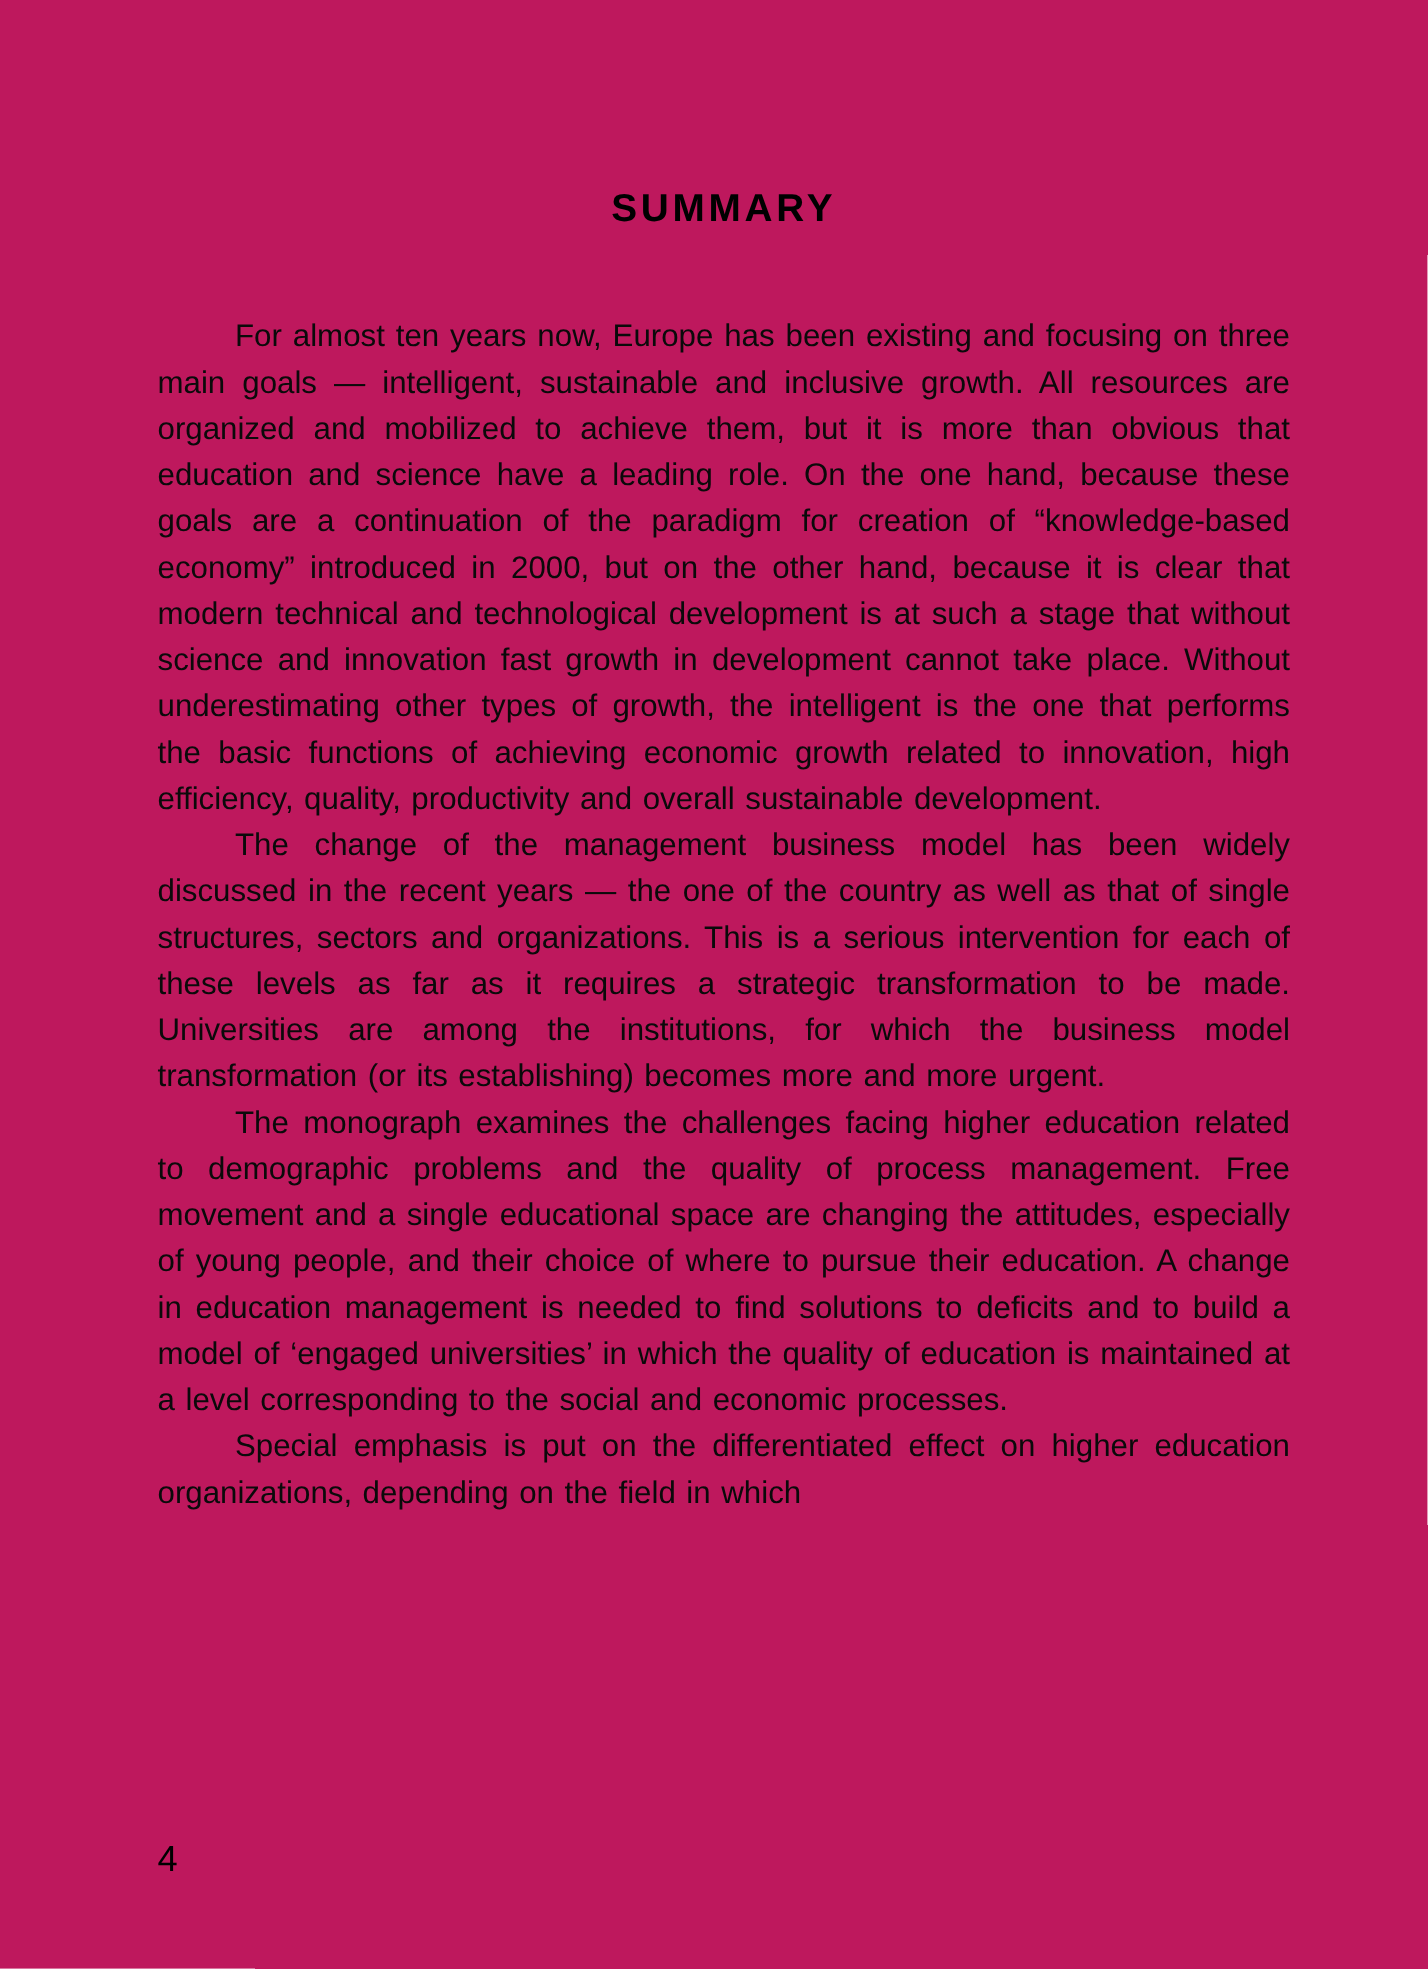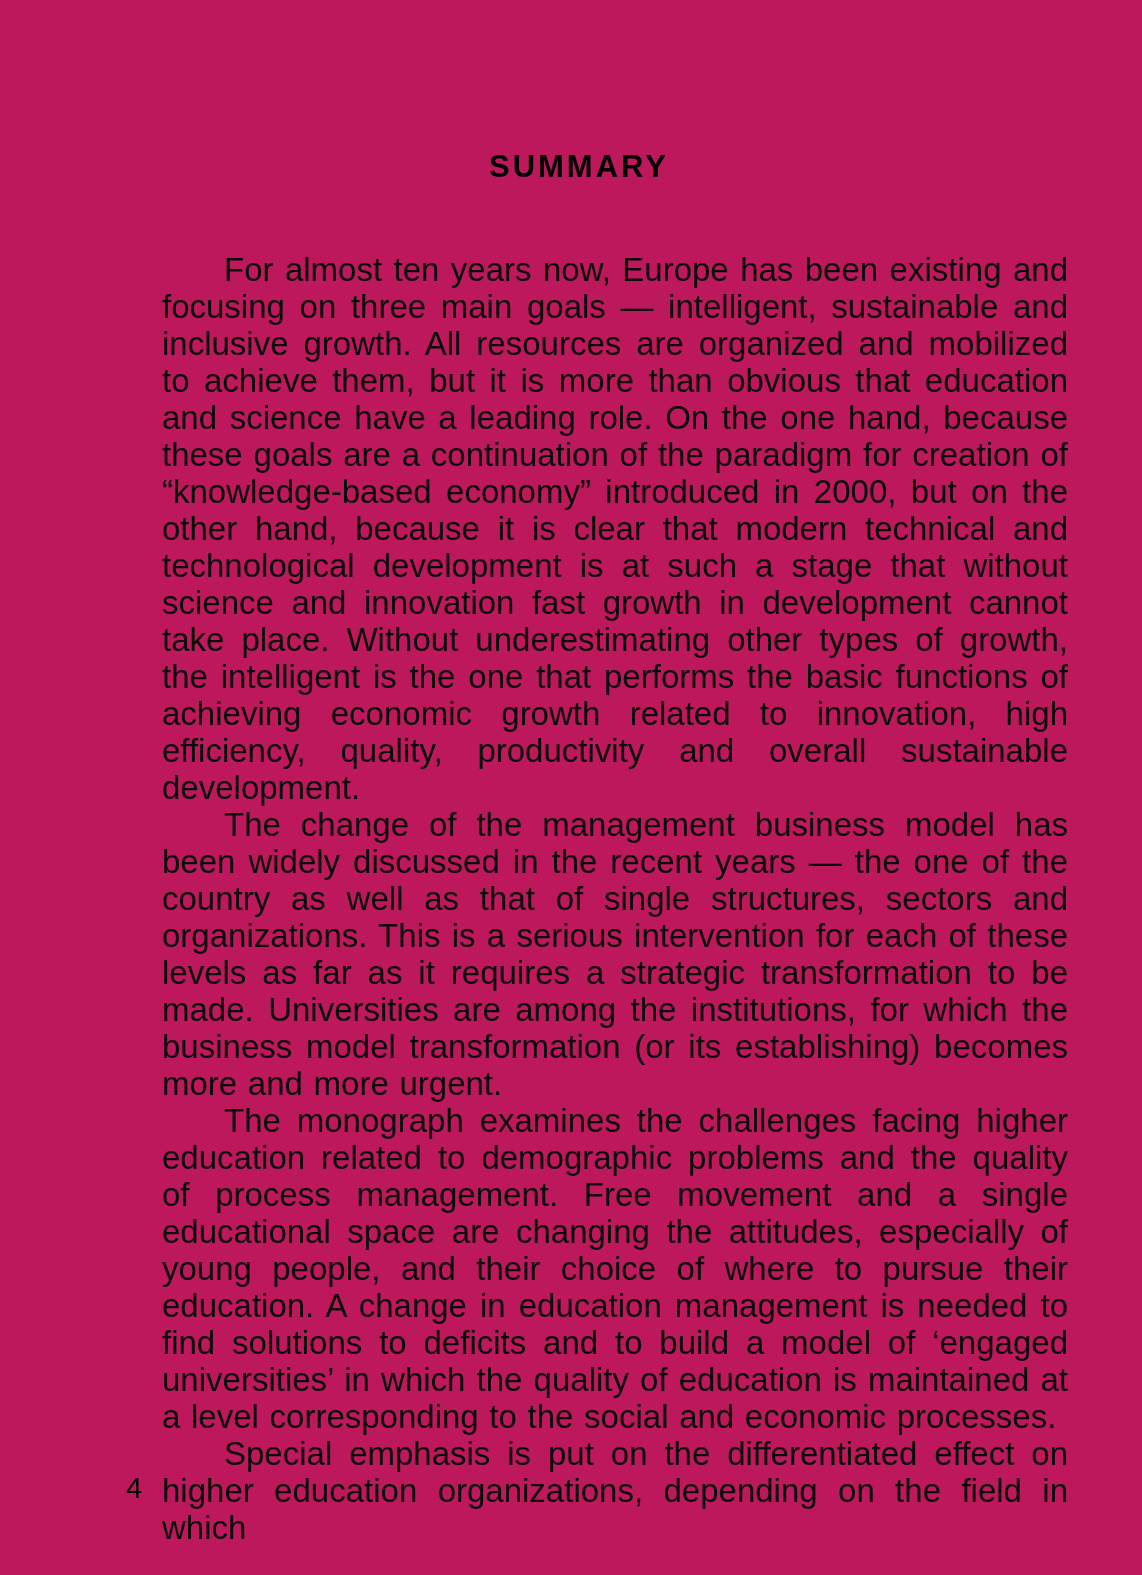--- a/index.html
+++ b/index.html
@@ -26,24 +26,23 @@
     font-size: 31px;
     font-weight: 700;
     letter-spacing: 3px;
     color: #000000;
   }
   .doc-body {
     position: absolute;
     top: 251px;
     left: 126px;
     width: 906px;
-    font-size: 33px;
+    font-size: 25px;
     line-height: 37px;
     text-align: justify;
-    margin-left: 36px;
   }
   .doc-body p {
     margin: 0;
     padding: 0;
     text-indent: 62px;
     word-spacing: 1.5px;
   }
   .page-number {
     position: absolute;
     left: 126px;

